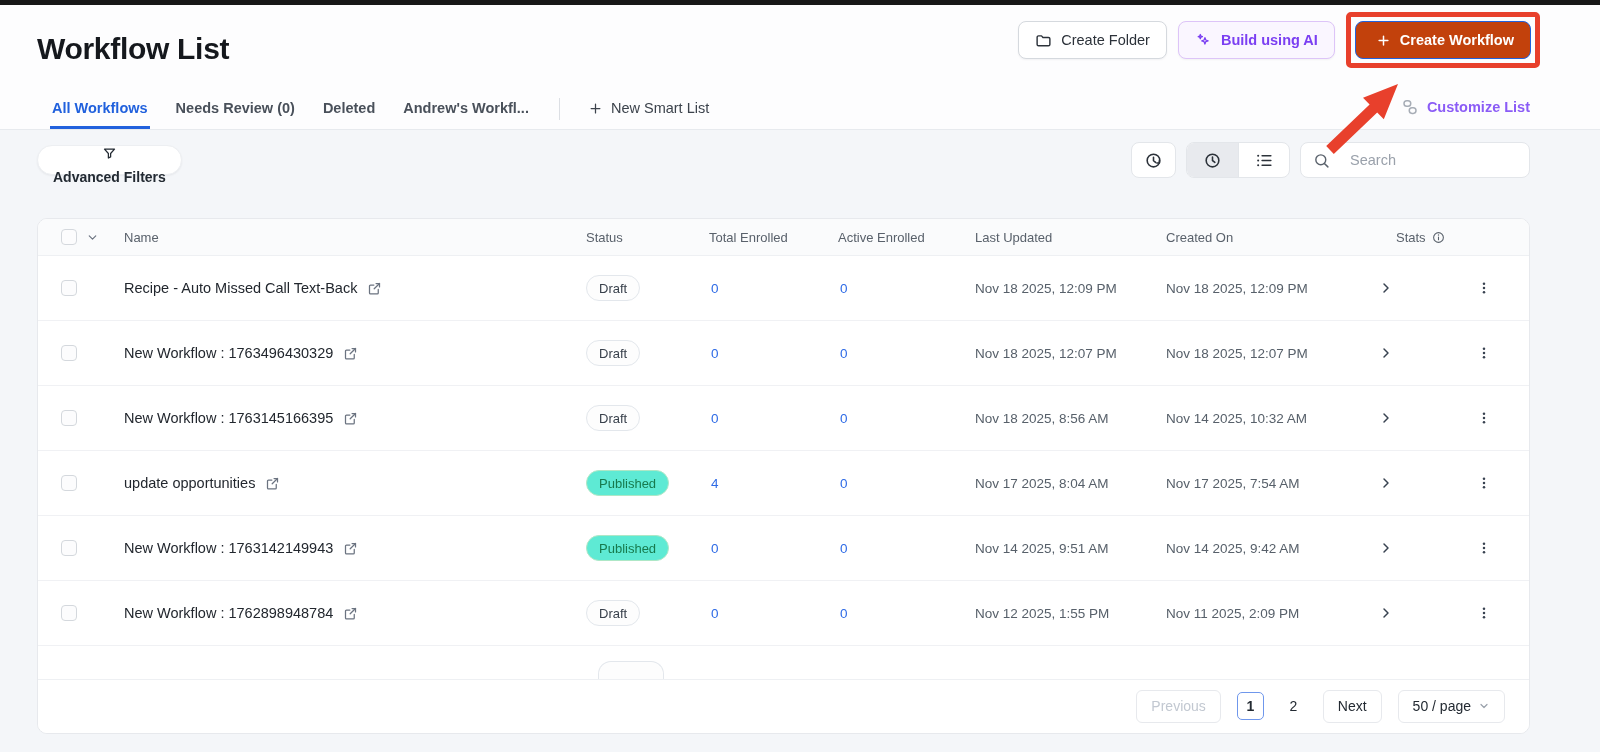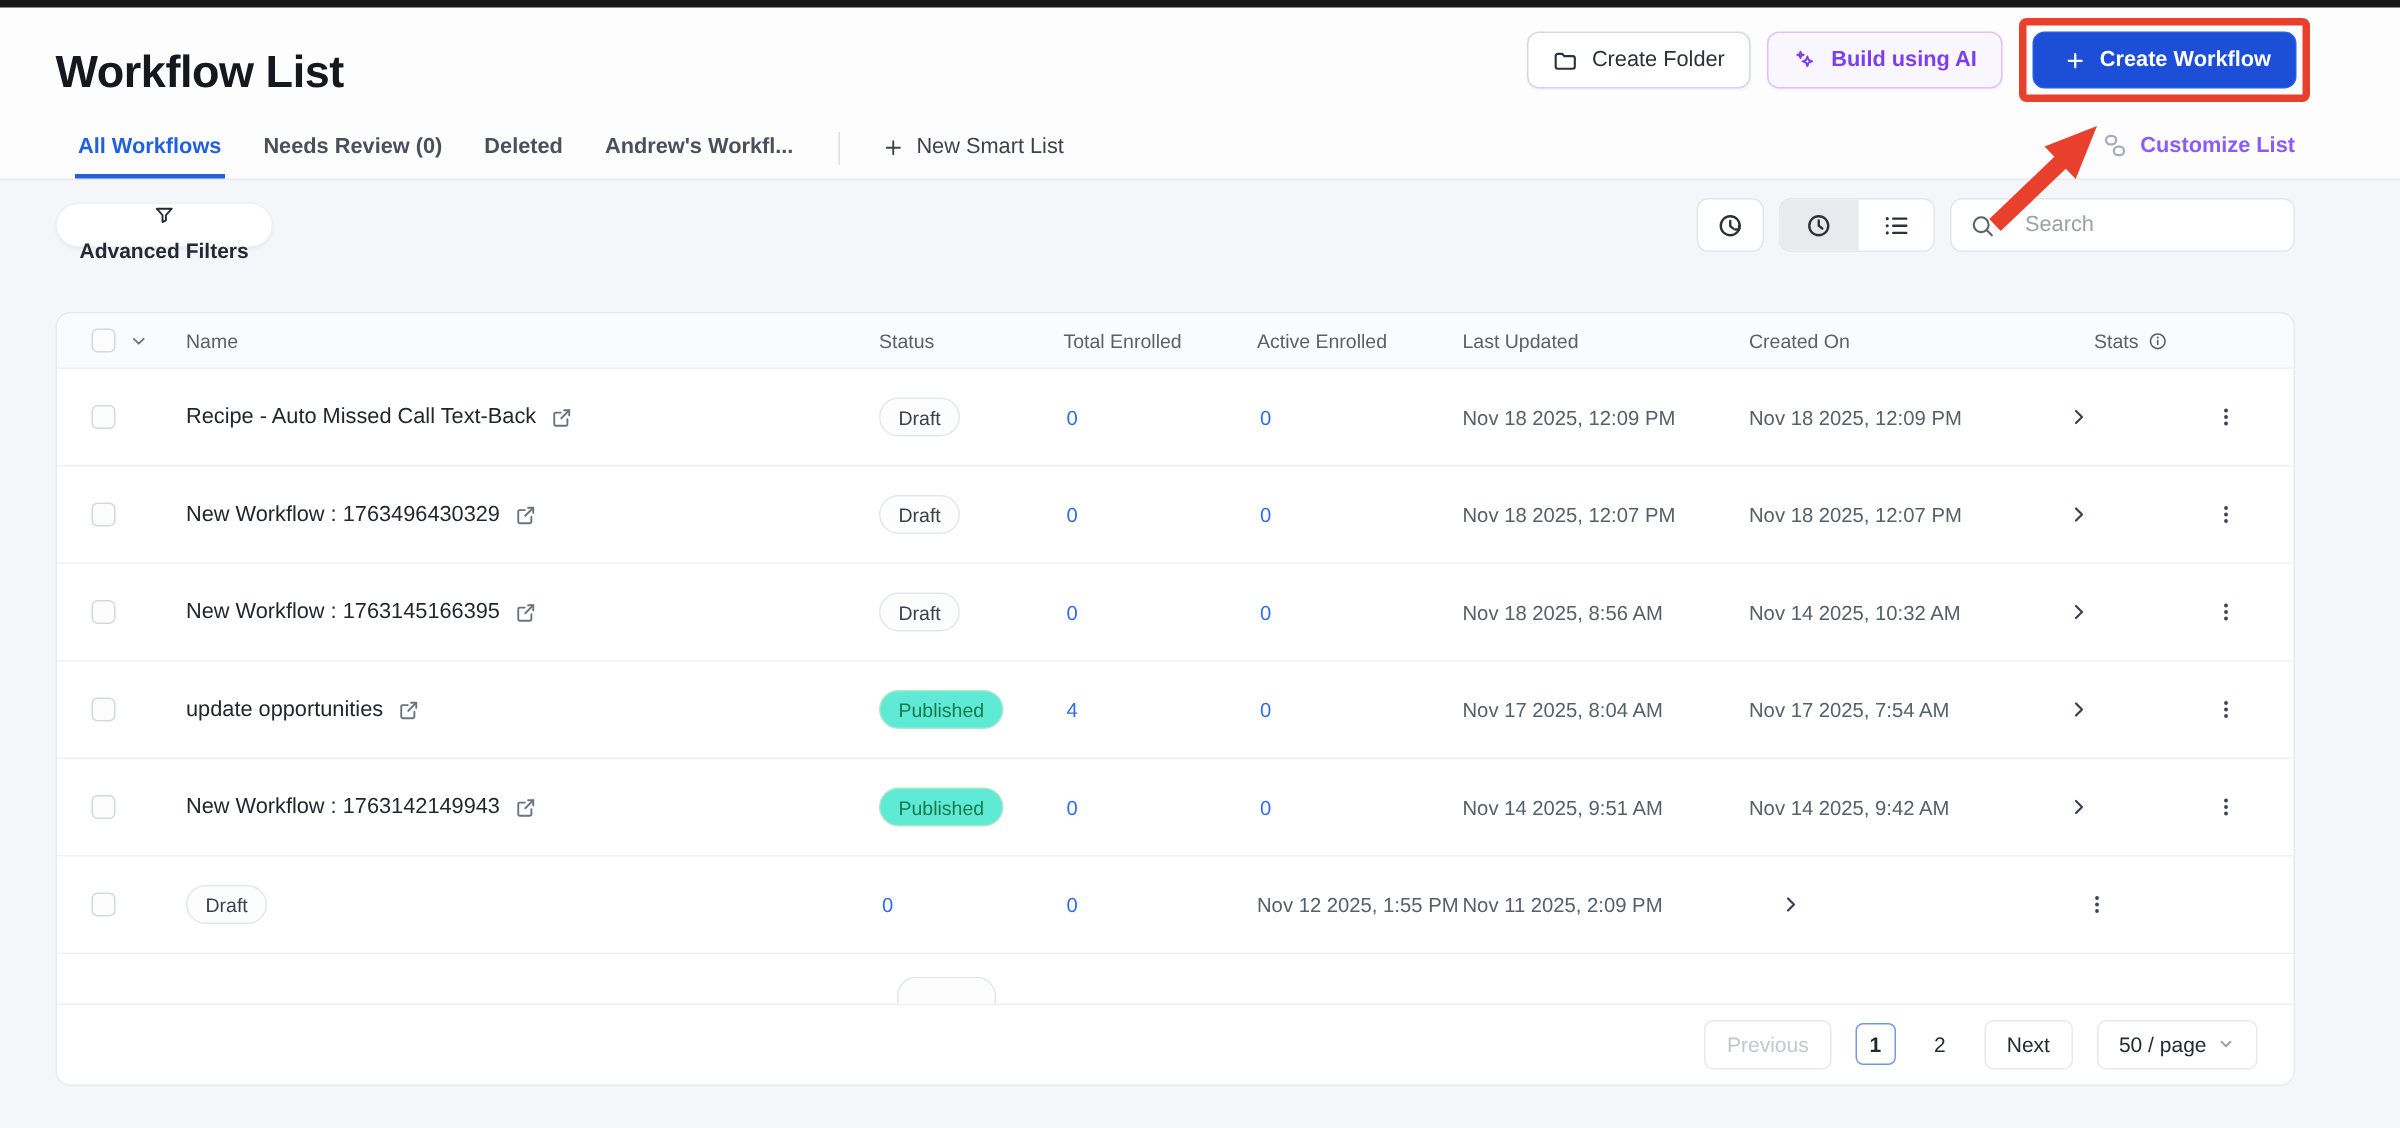--- a/index.html
+++ b/index.html
@@ -10,22 +10,22 @@
 
   
   .header { position:relative; background:#fdfdfe; padding-top:5px; }
   .page-title { margin:27px 0 0 37px; font-size:30px; font-weight:700; letter-spacing:-0.3px; color:#15181d; }
   .actions { position:absolute; top:12px; right:60px; display:flex; align-items:center; gap:11px; }
   .btn { display:inline-flex; align-items:center; gap:9px; height:38px; padding:0 16px; border-radius:8px;
          font-size:14.5px; font-weight:500; background:#fff; border:1px solid #d5d9de; cursor:pointer;
          box-shadow:0 1px 2px rgba(16,24,40,.05); color:#2c323a; white-space:nowrap; }
   .btn-ai { background:#faf6ff; border:1px solid #ddc4f8; color:#7b3ff2; font-weight:600; }
   .red-box { border:5px solid #e8402c; border-radius:5px; padding:4px; background:transparent; }
-  .btn-primary { background:#1d4ed8; border:1px solid #2161dd; color:#fff; font-weight:600; box-shadow:none;padding-left:20px; }
-  .tabs-row { display:flex; align-items:flex-end; justify-content:space-between; margin-top:22px;
+  .btn-primary { background:#c2410c; border:1px solid #2161dd; color:#fff; font-weight:600; box-shadow:none;padding-left:20px; }
+  .tabs-row { display:flex; align-items:flex-end; justify-content:space-between; margin-top:32px;
               border-bottom:1px solid #e7eaee; padding:0 70px 0 50px; }
   .tabs { display:flex; align-items:flex-end; gap:24px; }
   .tab { font-size:14.5px; font-weight:600; color:#49505a; padding:0 2px 13px 2px; cursor:pointer; white-space:nowrap; }
   .tab.active { color:#2161dd; border-bottom:3px solid #2161dd; padding-bottom:10px; }
   .tab-divider { width:1px; height:22px; background:#dcdfe4; margin:0 4px 9px 4px; }
   .smart-list { display:flex; align-items:center; gap:8px; font-size:14.5px; font-weight:500; color:#3c434c;
                 padding-bottom:13px; cursor:pointer; }
   .customize { display:flex; align-items:center; gap:8px; font-size:14.5px; font-weight:600; color:#8b5cf6;
                padding-bottom:13px; cursor:pointer; }
 
@@ -415,20 +415,30 @@
                   <circle cx="12" cy="18.5" r="1.9"></circle>
                 </svg>
       </span>
     </div>
   </div>
 
   <div class="grid row">
     <div class="sel-cell">
       <span class="cbx"></span>
     </div>
+    <div class="name-cell">
+      <span>New Workflow : 1762898948784</span>
+      <span>
+        <svg class="ic" width="15" height="15" viewBox="0 0 24 24" fill="none" stroke="#6b7380" stroke-width="2" stroke-linecap="round" stroke-linejoin="round">
+                  <path d="M18 13.5V19a1.5 1.5 0 0 1-1.5 1.5h-11A1.5 1.5 0 0 1 4 19V8a1.5 1.5 0 0 1 1.5-1.5H11"></path>
+                  <path d="M14.5 4H20v5.5"></path>
+                  <path d="M20 4l-8.5 8.5"></path>
+                </svg>
+      </span>
+    </div>
     <div><span class="badge draft">Draft</span></div>
     <div class="num">0</div>
     <div class="num">0</div>
     <div>Nov 12 2025, 1:55 PM</div>
     <div>Nov 11 2025, 2:09 PM</div>
     <div class="stats-cell">
       <span>
         <svg class="ic" width="16" height="16" viewBox="0 0 24 24" fill="none" stroke="#384250" stroke-width="2.2" stroke-linecap="round" stroke-linejoin="round">
                   <path d="M9 6l6 6-6 6"></path>
                 </svg>

